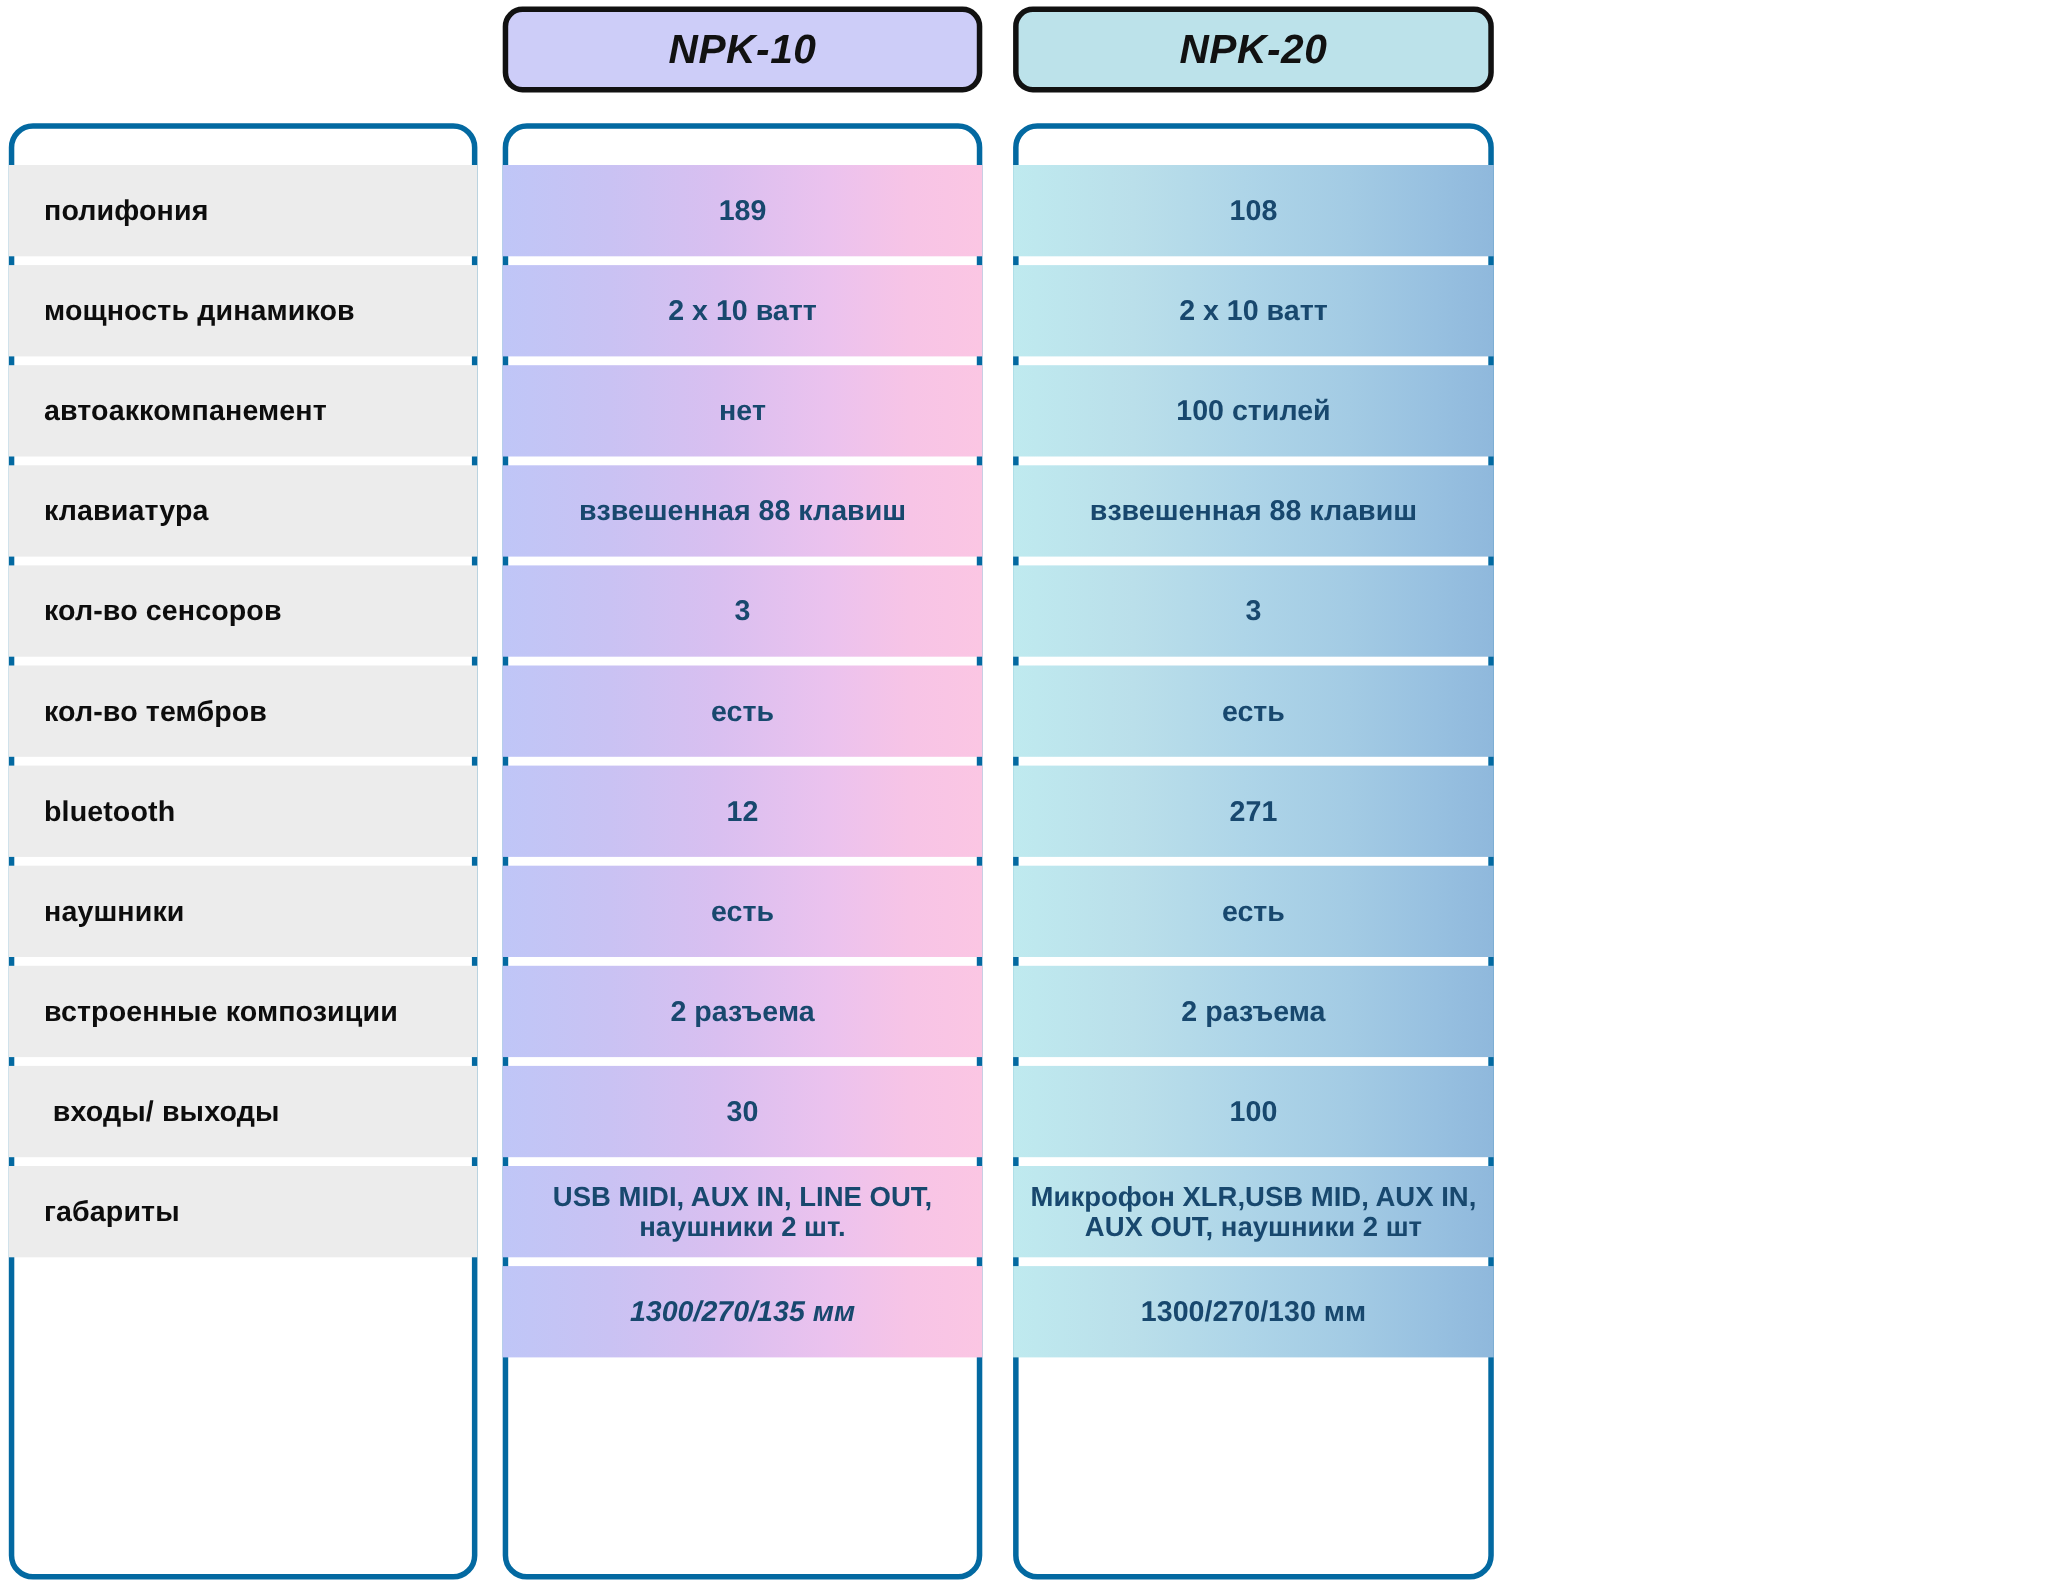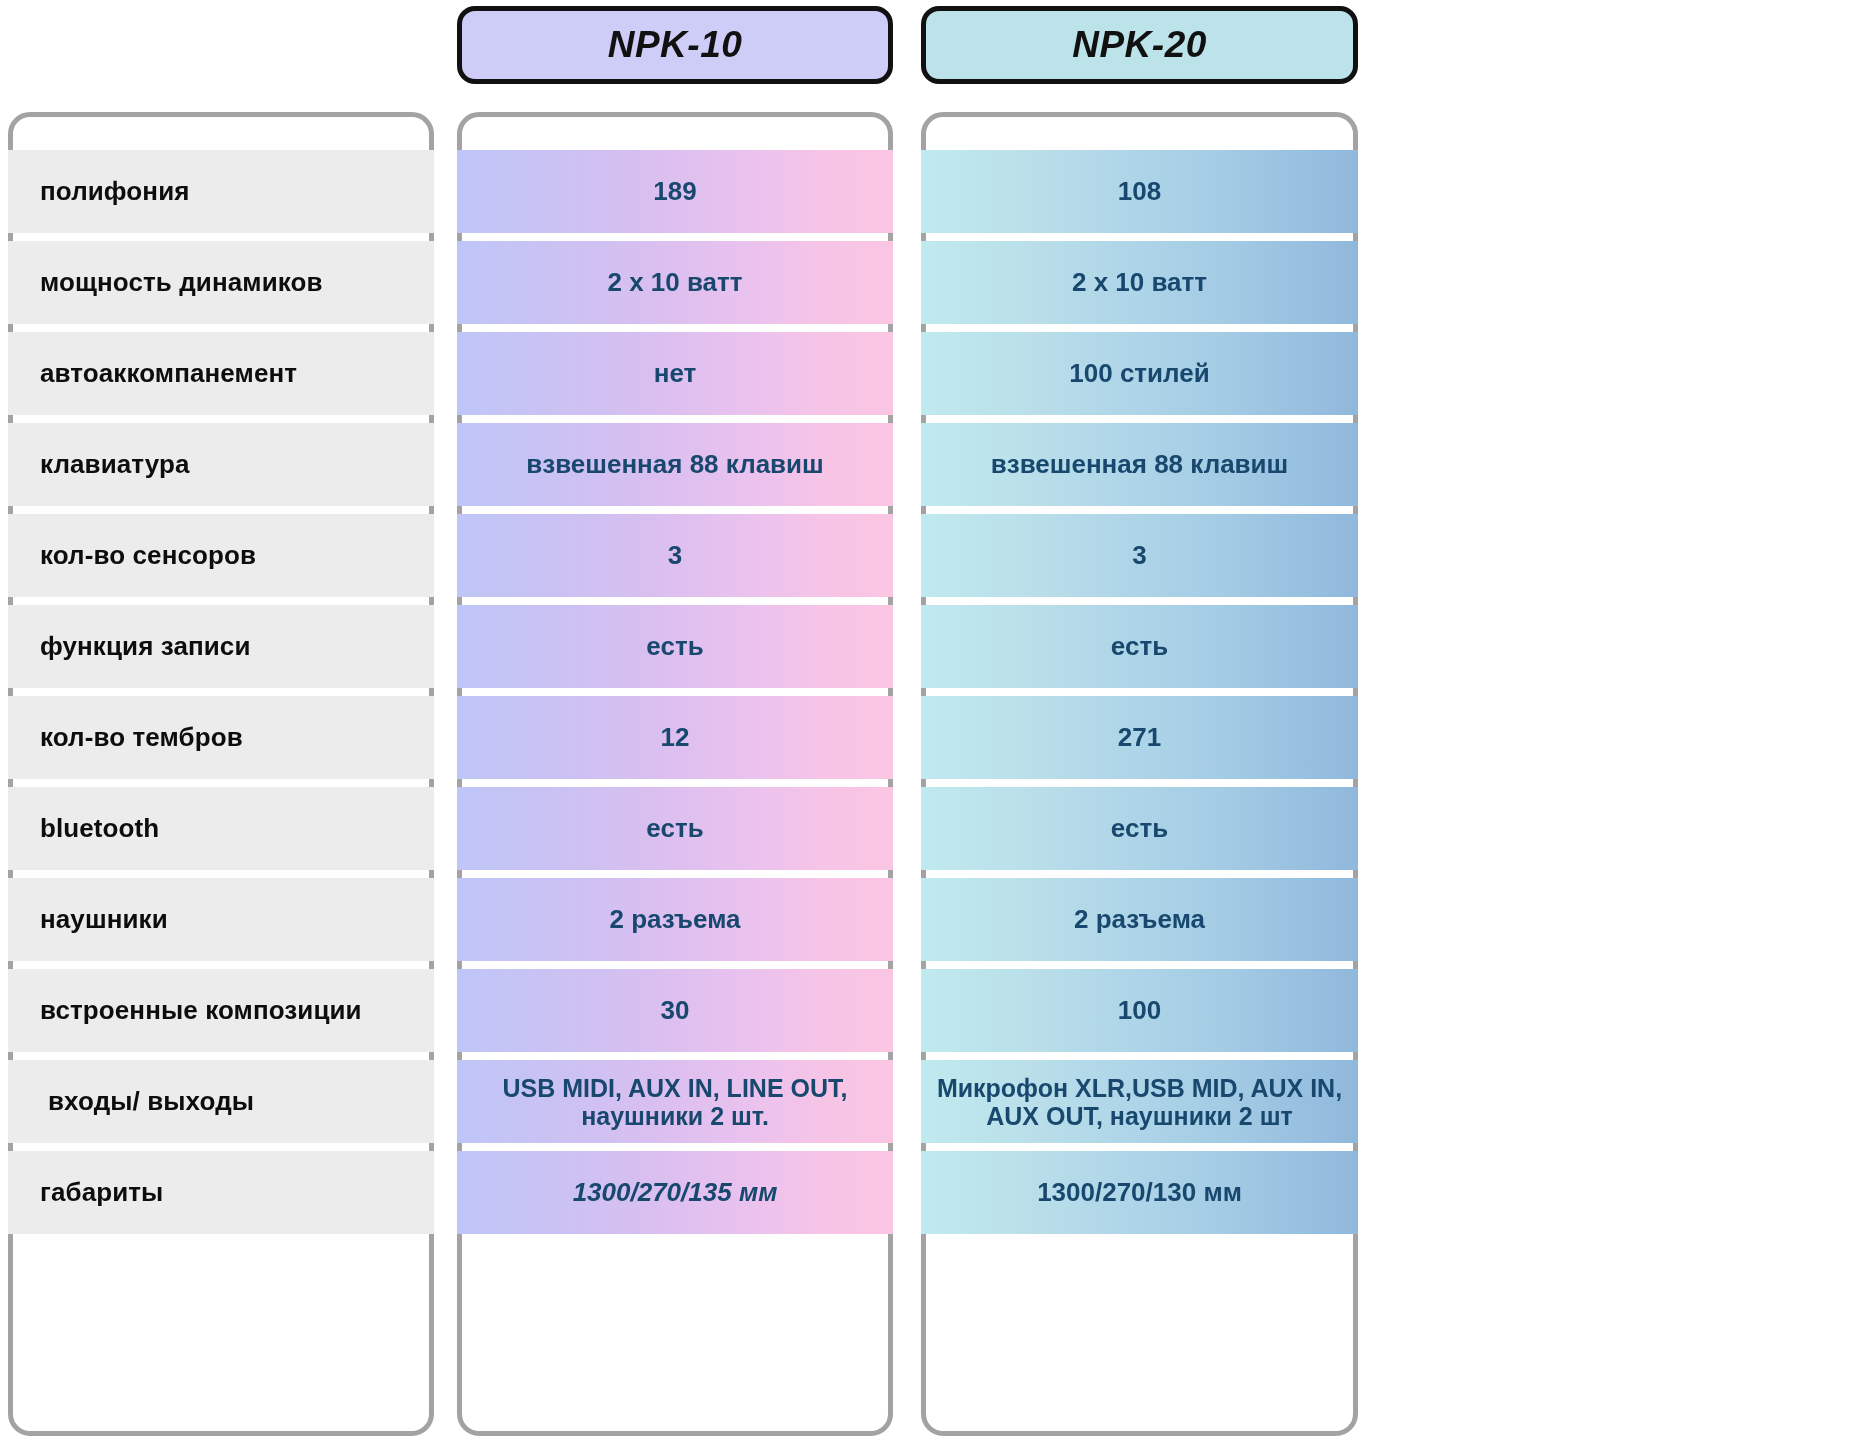--- a/index.html
+++ b/index.html
@@ -44,21 +44,21 @@
     left: 921px;
     width: 437px;
     background: #bce2ea;
   }
 
   
   .card {
     position: absolute;
     top: 112px;
     height: 1324px;
-    border: 5px solid #a3a3a3;
+    border: 5px solid #0369a1;
     border-radius: 22px;
     background: #ffffff;
     padding-top: 33px;
   }
   #card-labels { left: 8px;   width: 426px; }
   #card-npk10  { left: 457px; width: 436px; }
   #card-npk20  { left: 921px; width: 437px; }
 
   
   .rows {
@@ -162,23 +162,20 @@
         <div class="row label-row" style="height: 83px; margin-bottom: 8px;">
           <span class="txt">автоаккомпанемент</span>
         </div>
         <div class="row label-row" style="height: 83px; margin-bottom: 8px;">
           <span class="txt">клавиатура</span>
         </div>
         <div class="row label-row" style="height: 83px; margin-bottom: 8px;">
           <span class="txt">кол-во сенсоров</span>
         </div>
         <div class="row label-row" style="height: 83px; margin-bottom: 8px;">
-          <span class="txt">функция записи</span>
-        </div>
-        <div class="row label-row" style="height: 83px; margin-bottom: 8px;">
           <span class="txt">кол-во тембров</span>
         </div>
         <div class="row label-row" style="height: 83px; margin-bottom: 8px;">
           <span class="txt">bluetooth</span>
         </div>
         <div class="row label-row" style="height: 83px; margin-bottom: 8px;">
           <span class="txt">наушники</span>
         </div>
         <div class="row label-row two-line" style="height: 83px; margin-bottom: 8px; text-align: right;">
           <span class="txt">встроенные композиции</span>

